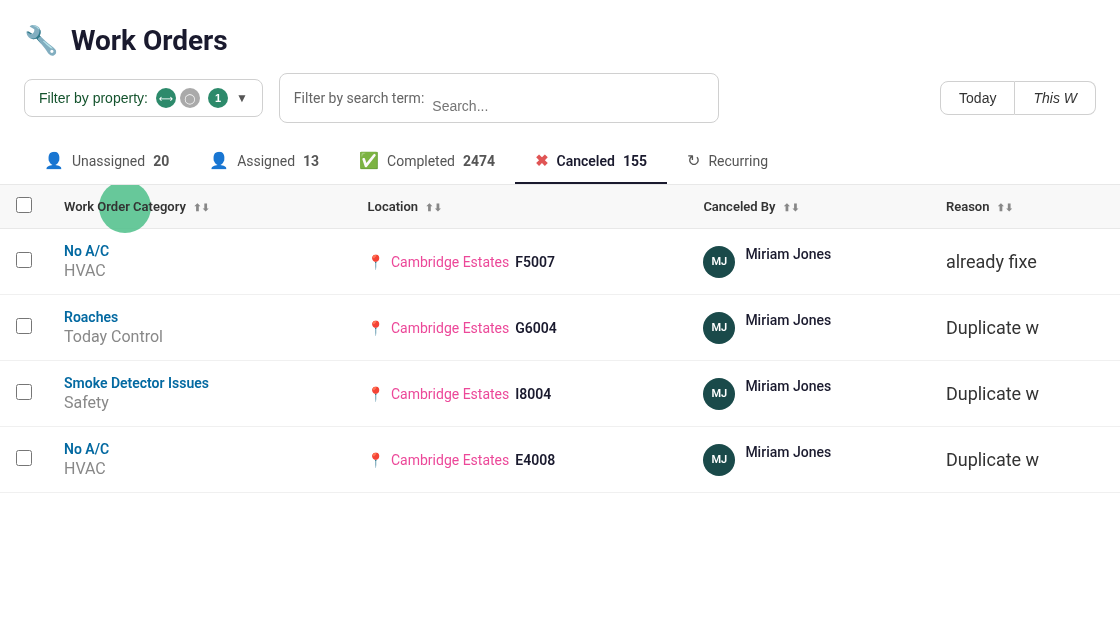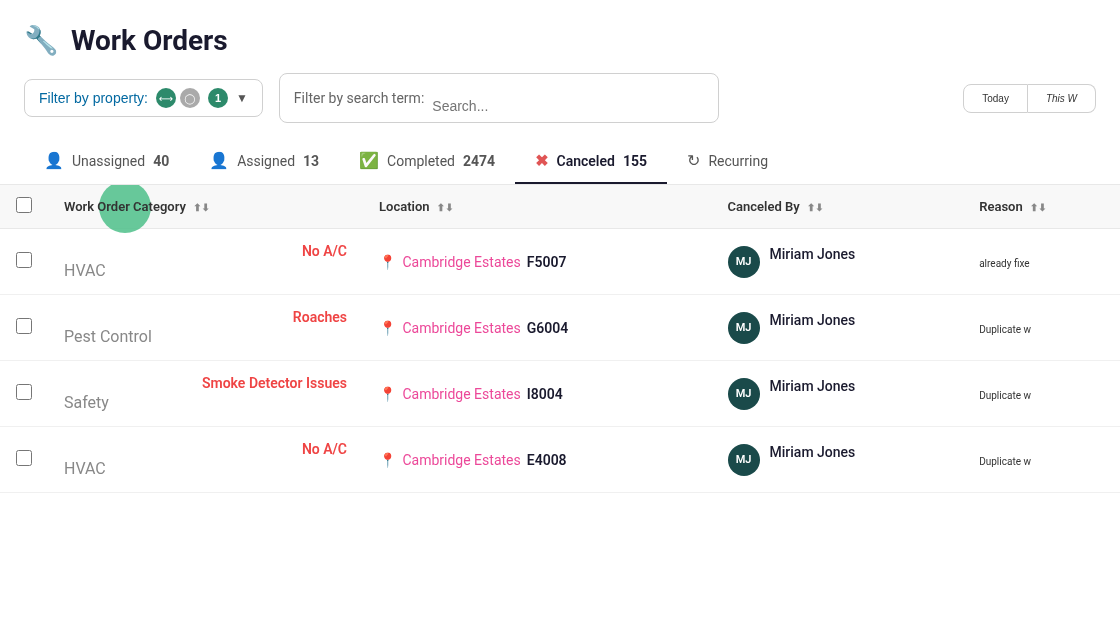--- a/index.html
+++ b/index.html
@@ -48,21 +48,21 @@
       gap: 8px;
       border: 1px solid #d0d0d0;
       border-radius: 8px;
       padding: 8px 14px;
       background: #fff;
       cursor: pointer;
       font-size: 14px;
       color: #333;
     }
     .filter-property-label {
-      color: #0369a1;
+      color: #14532d;
     }
     .filter-icons {
       display: flex;
       gap: 4px;
       align-items: center;
     }
     .icon-circle {
       width: 20px;
       height: 20px;
       border-radius: 50%;
@@ -117,21 +117,21 @@
     .time-buttons {
       display: flex;
       gap: 0;
       margin-left: auto;
     }
     .time-btn {
       padding: 8px 18px;
       border: 1px solid #d0d0d0;
       background: #fff;
       cursor: pointer;
-      font-size: 10px;
+      font-size: 14px;
       color: #333;
     }
     .time-btn:first-child {
       border-radius: 8px 0 0 8px;
     }
     .time-btn:last-child {
       border-radius: 0 8px 8px 0;
       border-left: none;
       font-style: italic;
     }
@@ -203,22 +203,21 @@
     .data-table tbody td {
       padding: 14px 16px;
       vertical-align: middle;
     }
     .data-table tbody td:first-child {
       padding-left: 16px;
     }
     .work-order-title {
       font-weight: 600;
       font-size: 14px;
-      color: #ef4444;
-      text-align: right;
+      color: #0369a1;
     }
     .work-order-category {
       font-size: 16px;
       color: #888;
       margin-top: 2px;
     }
     .location-cell {
       display: flex;
       align-items: center;
       gap: 6px;
@@ -253,21 +252,21 @@
       align-items: center;
       justify-content: center;
       flex-shrink: 0;
     }
     .assignee-name {
       font-size: 14px;
       color: #1a1a2e;
       font-weight: 500;
     }
     .reason-cell {
-      font-size: 10px;
+      font-size: 18px;
       color: #333;
     }
 
     
     .header-highlight {
       position: relative;
     }
     .highlight-circle {
       position: absolute;
       top: 50%;
@@ -315,21 +314,21 @@
     <div class="time-buttons">
       <button class="time-btn">Today</button>
       <button class="time-btn">This W</button>
     </div>
   </div>
 
   <div class="status-tabs">
     <div class="status-tab">
       <span class="tab-icon">👤</span>
       <span>Unassigned</span>
-      <span class="tab-number">40</span>
+      <span class="tab-number">20</span>
     </div>
     <div class="status-tab">
       <span class="tab-icon">👤</span>
       <span>Assigned</span>
       <span class="tab-number">13</span>
     </div>
     <div class="status-tab">
       <span class="tab-icon">✅</span>
       <span>Completed</span>
       <span class="tab-number">2474</span>
@@ -398,21 +397,21 @@
     <td>
       <span class="reason-cell">already fixe</span>
     </td>
   </tr>
           <tr>
     <td style="padding-left:16px;">
       <input type="checkbox" style="width: 16px; height: 16px; cursor: pointer;">
     </td>
     <td>
       <div class="work-order-title">Roaches</div>
-      <div class="work-order-category">Pest Control</div>
+      <div class="work-order-category">Today Control</div>
     </td>
     <td>
       <div class="location-cell">
         <span class="location-pin">📍</span>
         <span class="location-name">Cambridge Estates</span>
                 <span class="location-id">G6004</span>
       </div>
     </td>
     <td>
       <div class="assignee-cell">

